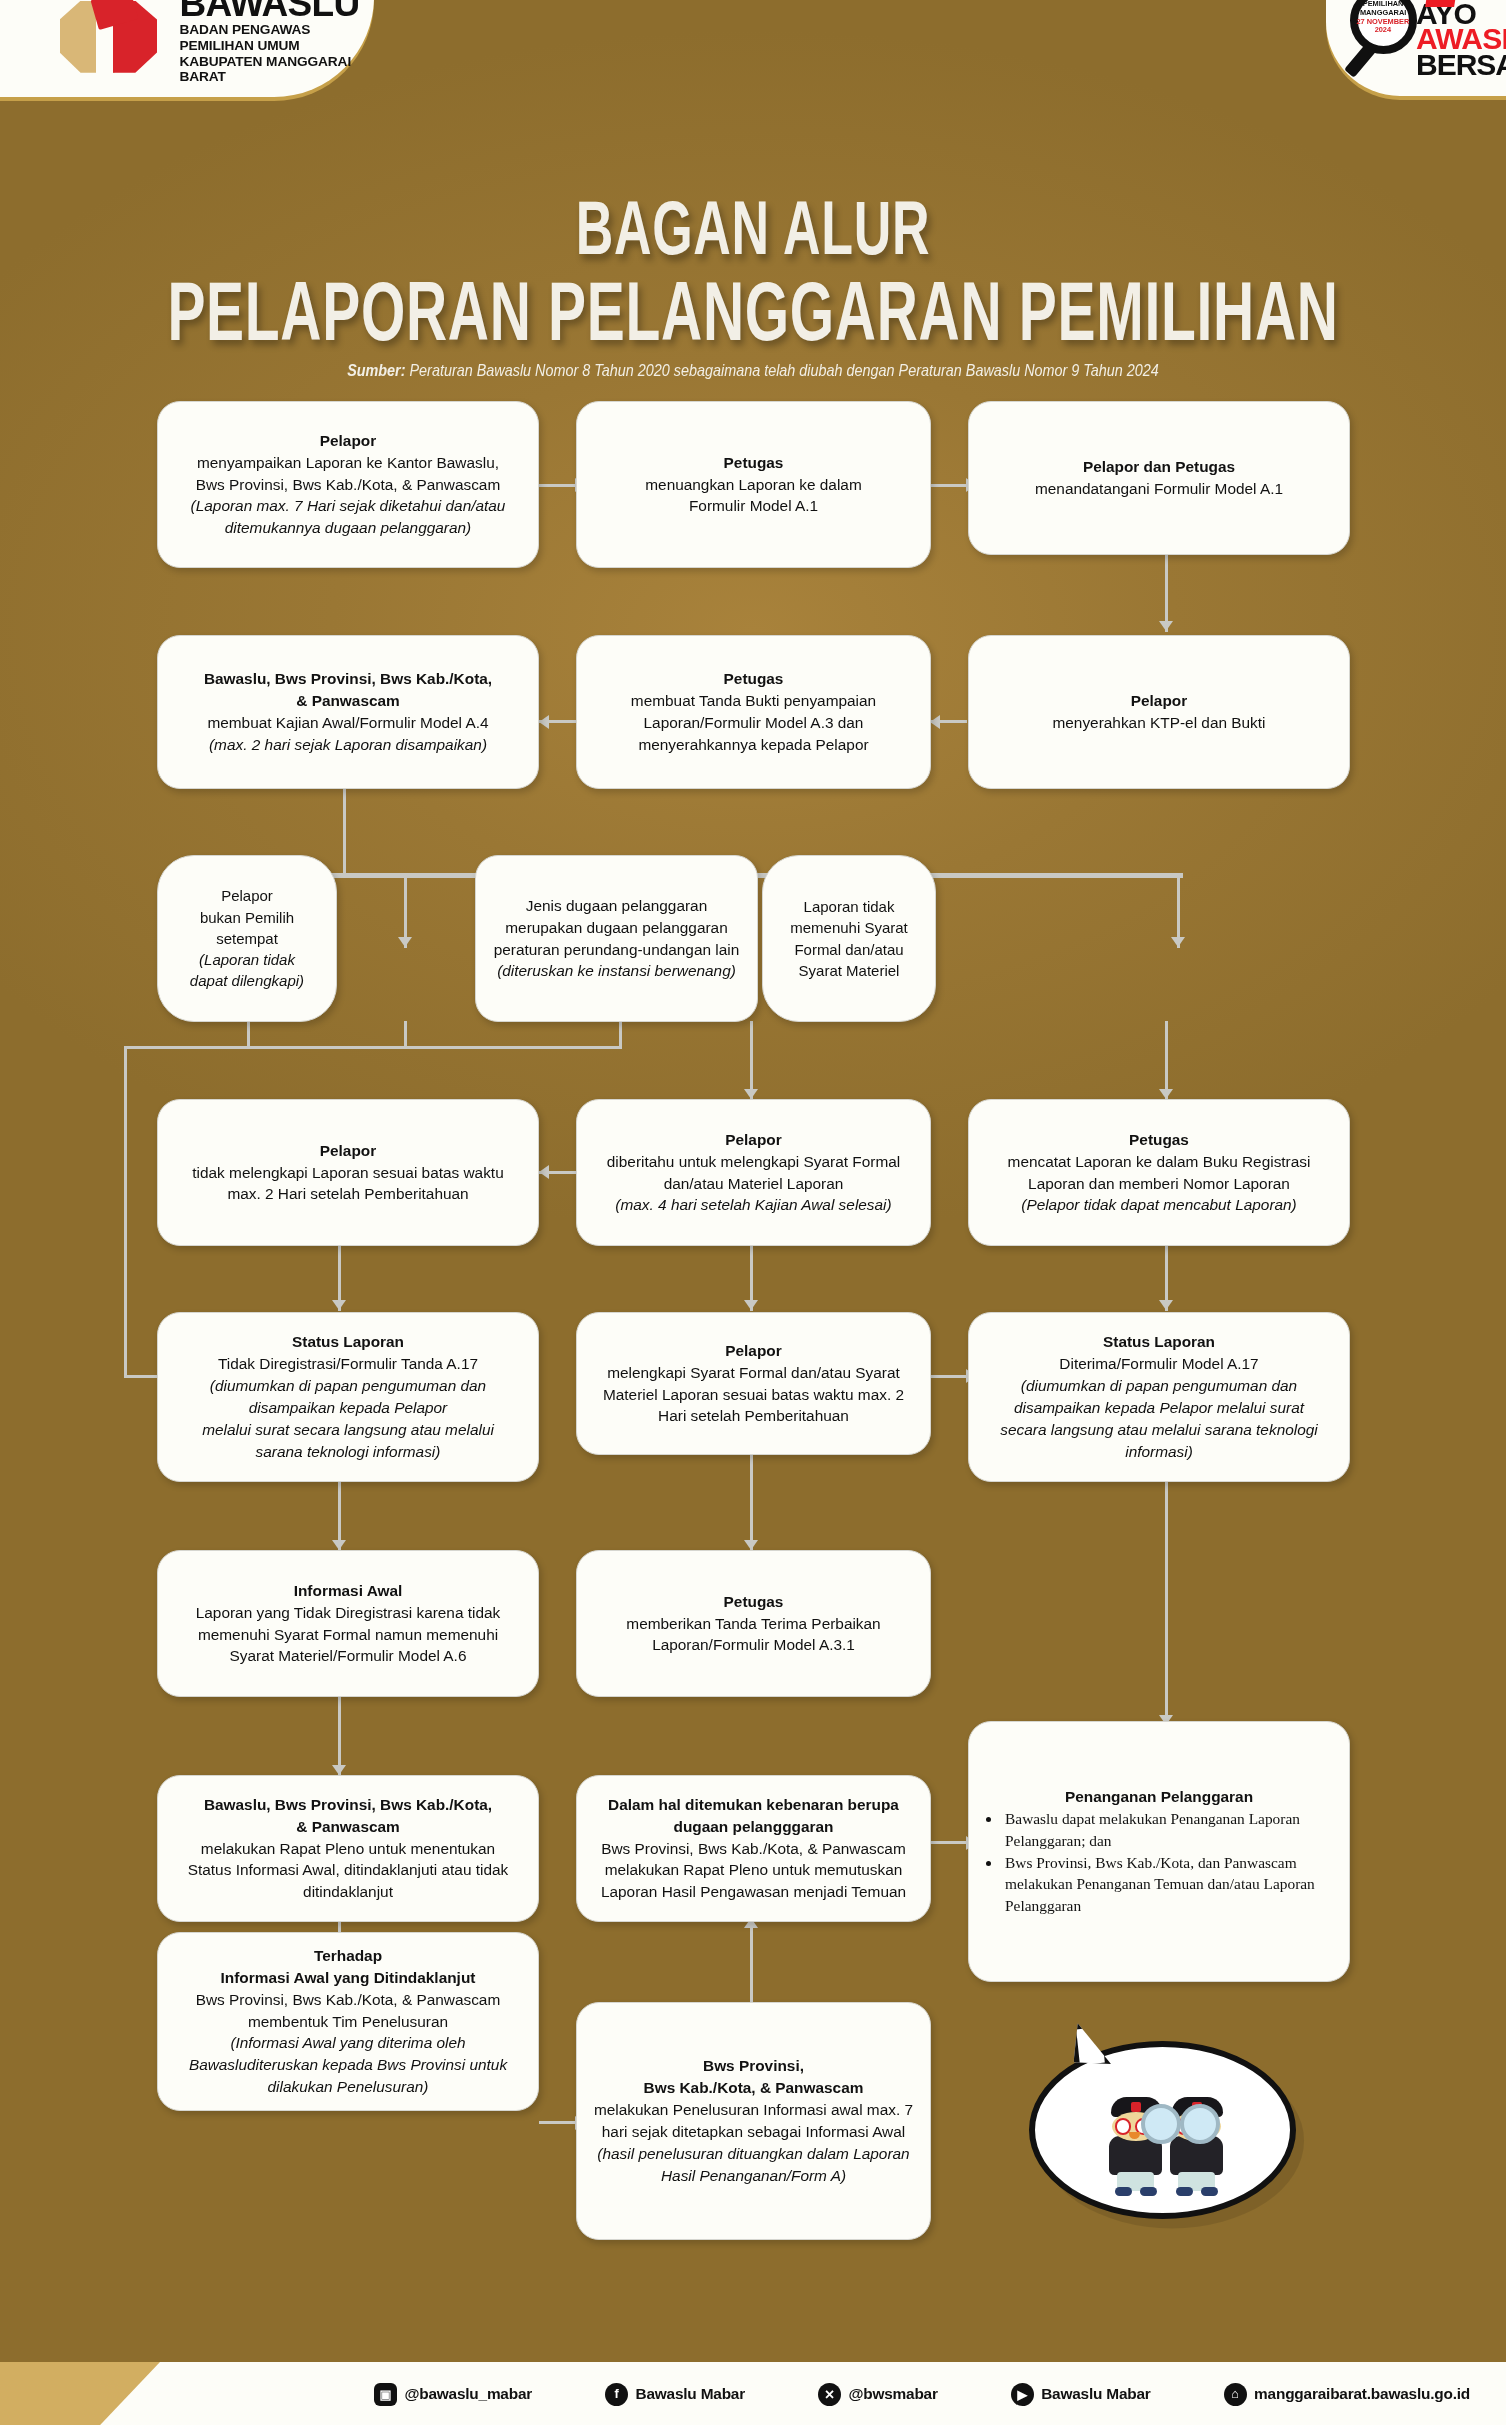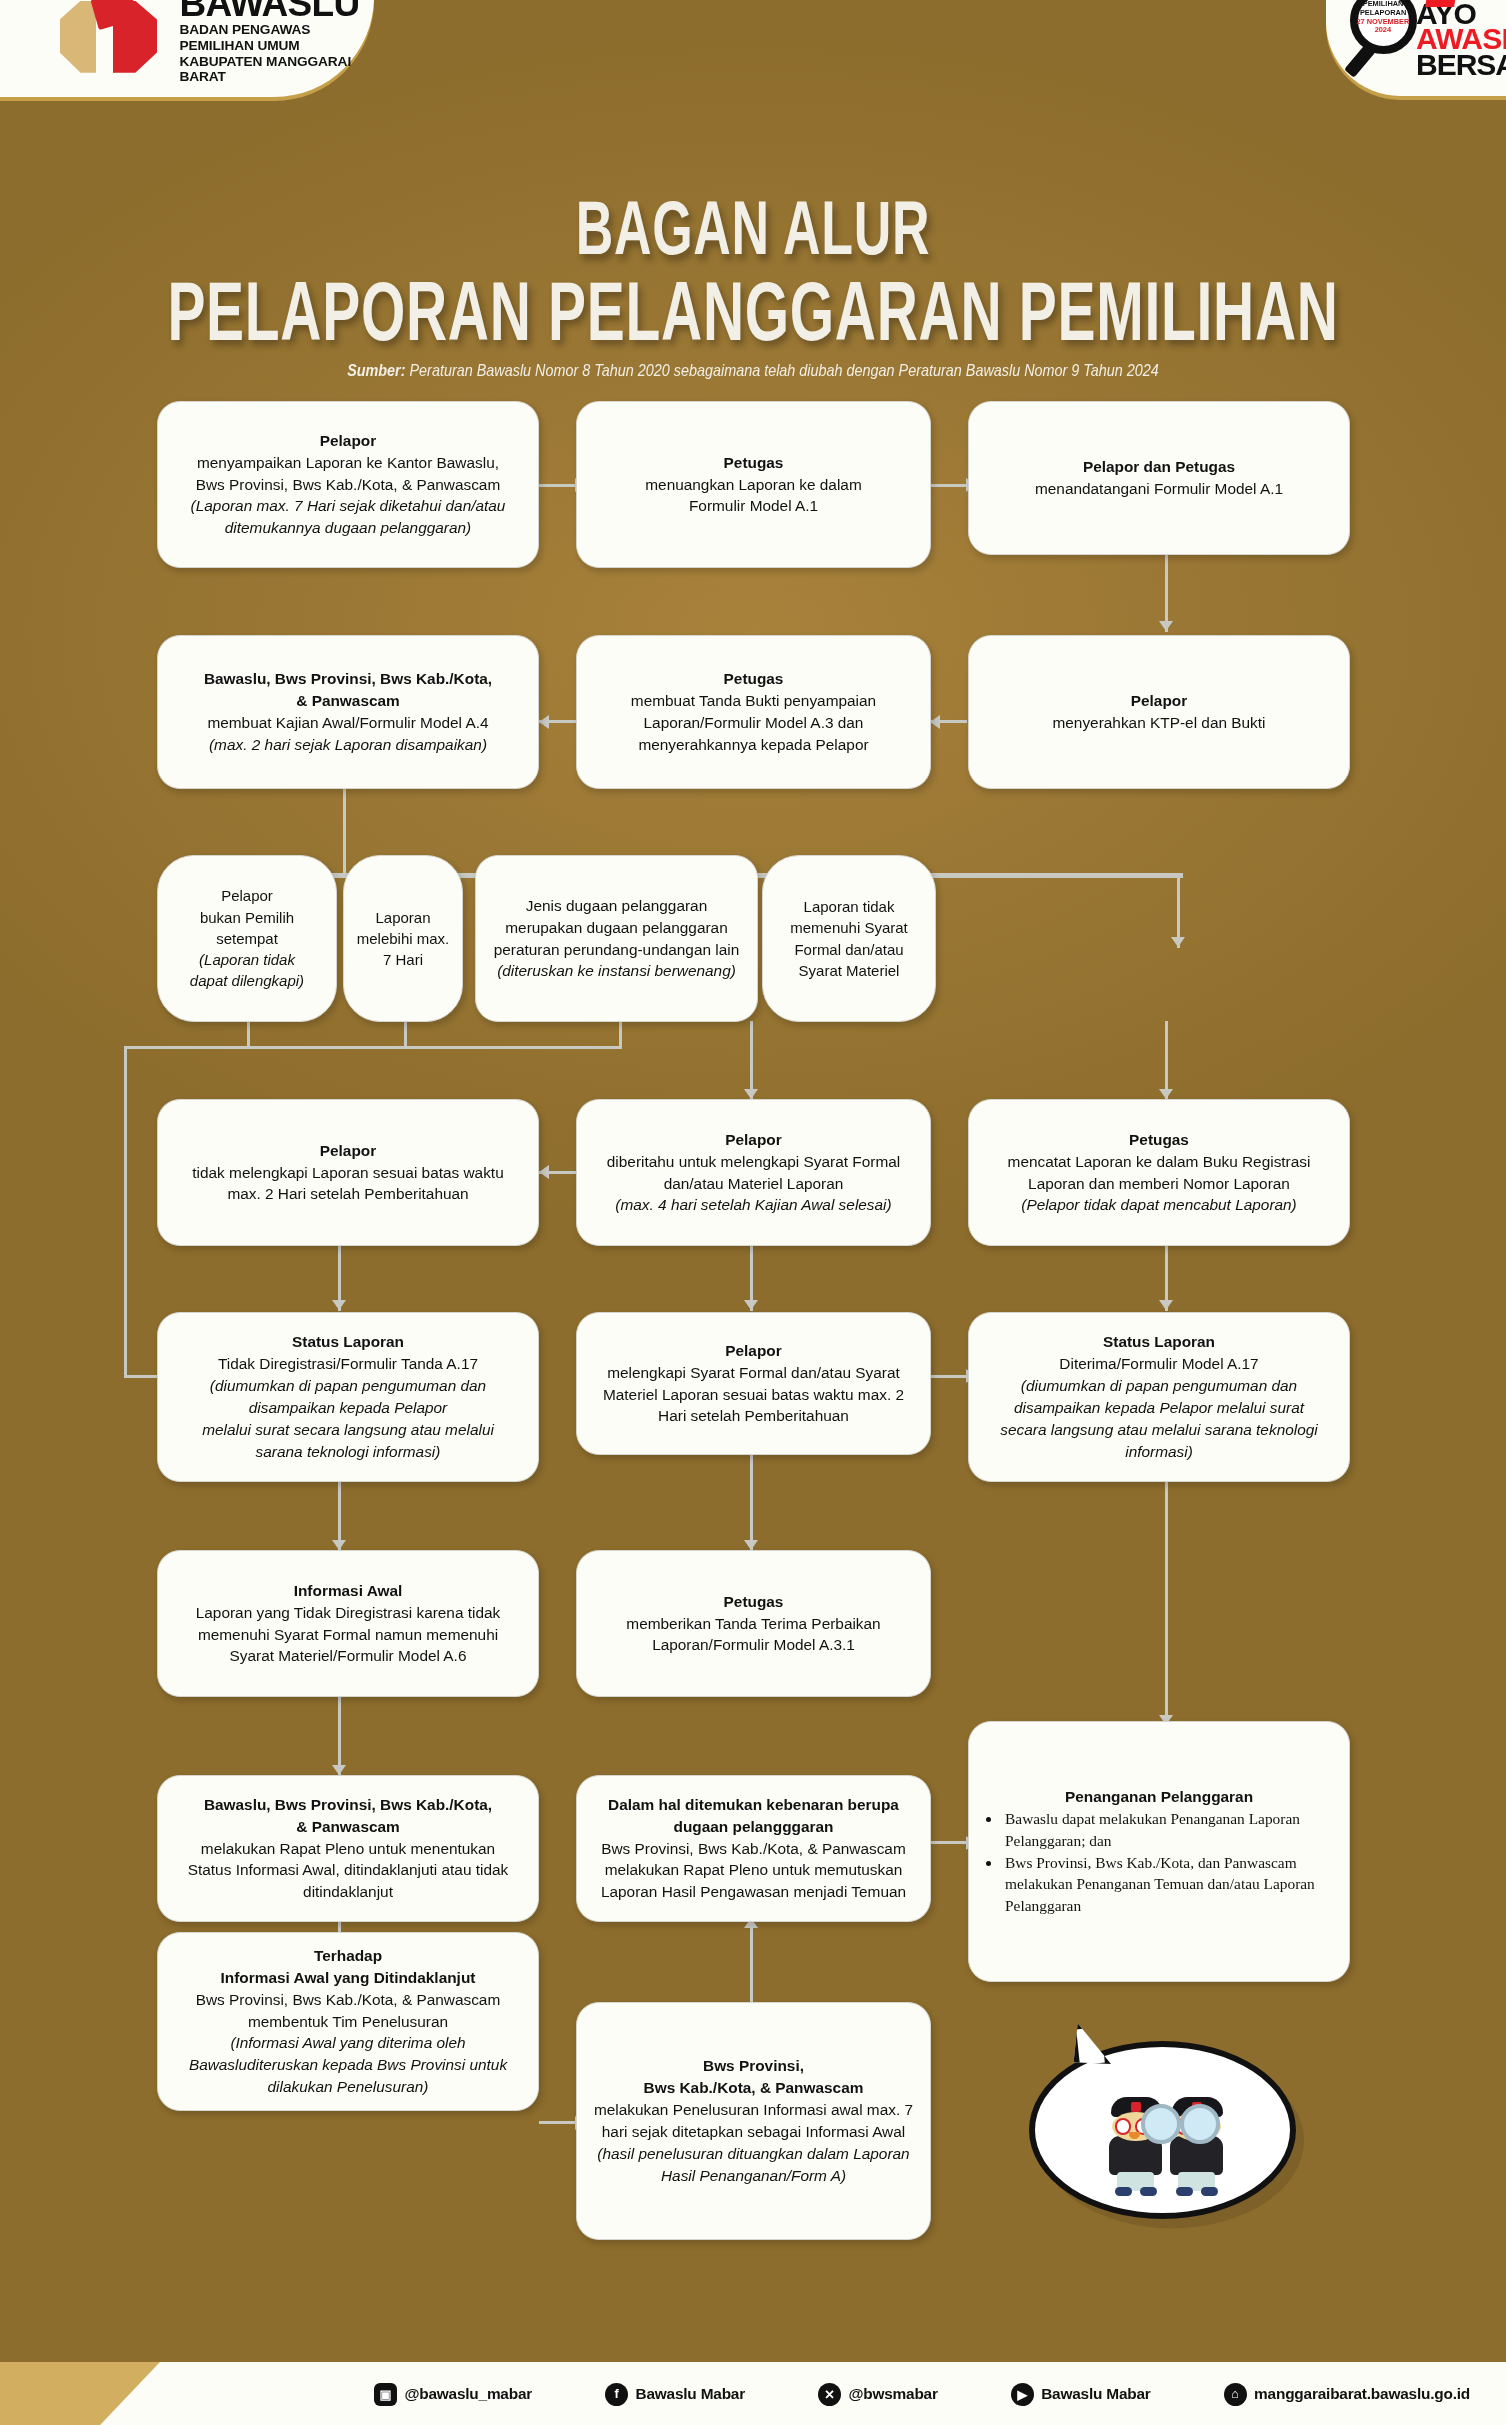--- a/index.html
+++ b/index.html
@@ -164,21 +164,21 @@
     </div>
   </div>
 
   <div class="badge-plate">
     <div class="badge">
       <div class="badge-loupe">
         <div class="ring"></div>
           <div class="handle"></div>
         <div class="bl-t1">
           <span>PEMILIHAN</span><br>
-          <span>PELAPORAN</span>
+          <span>MANGGARAI</span>
         </div>
         <div class="bl-t2">
           <span>27 NOVEMBER</span><br>
           <span>2024</span>
         </div>
       </div>
       <div class="badge-right">
         <div class="badge-redcard"></div>
         <div class="badge-w1">AYO</div>
         <div class="badge-w2">AWASI</div>
@@ -311,25 +311,20 @@
     <div class="txt"><b>Pelapor</b><br>
       <span style="white-space:pre-line">menyerahkan KTP-el dan Bukti</span></div>
   </div>
 
   <div class="node pill small" style="left:157px; top:855px; width:180px; height:167px;">
     <div class="txt"><span style="white-space:pre-line">Pelapor
 bukan Pemilih
 setempat</span><br>
       <i style="white-space:pre-line">(Laporan  tidak
 dapat dilengkapi)</i></div>
-  </div>
-  <div class="node pill small" style="left:343px; top:855px; width:120px; height:167px;">
-    <div class="txt"><span style="white-space:pre-line">Laporan
-melebihi max.
-7 Hari</span></div>
   </div>
   <div class="node" style="left:475px; top:855px; width:283px; height:167px;">
     <div class="txt"><span style="white-space:pre-line">Jenis dugaan pelanggaran
 merupakan dugaan pelanggaran
 peraturan perundang-undangan lain</span><br>
       <i>(diteruskan ke instansi berwenang)</i></div>
   </div>
   <div class="node pill small" style="left:762px; top:855px; width:174px; height:167px;">
     <div class="txt"><span style="white-space:pre-line">Laporan tidak
 memenuhi Syarat

